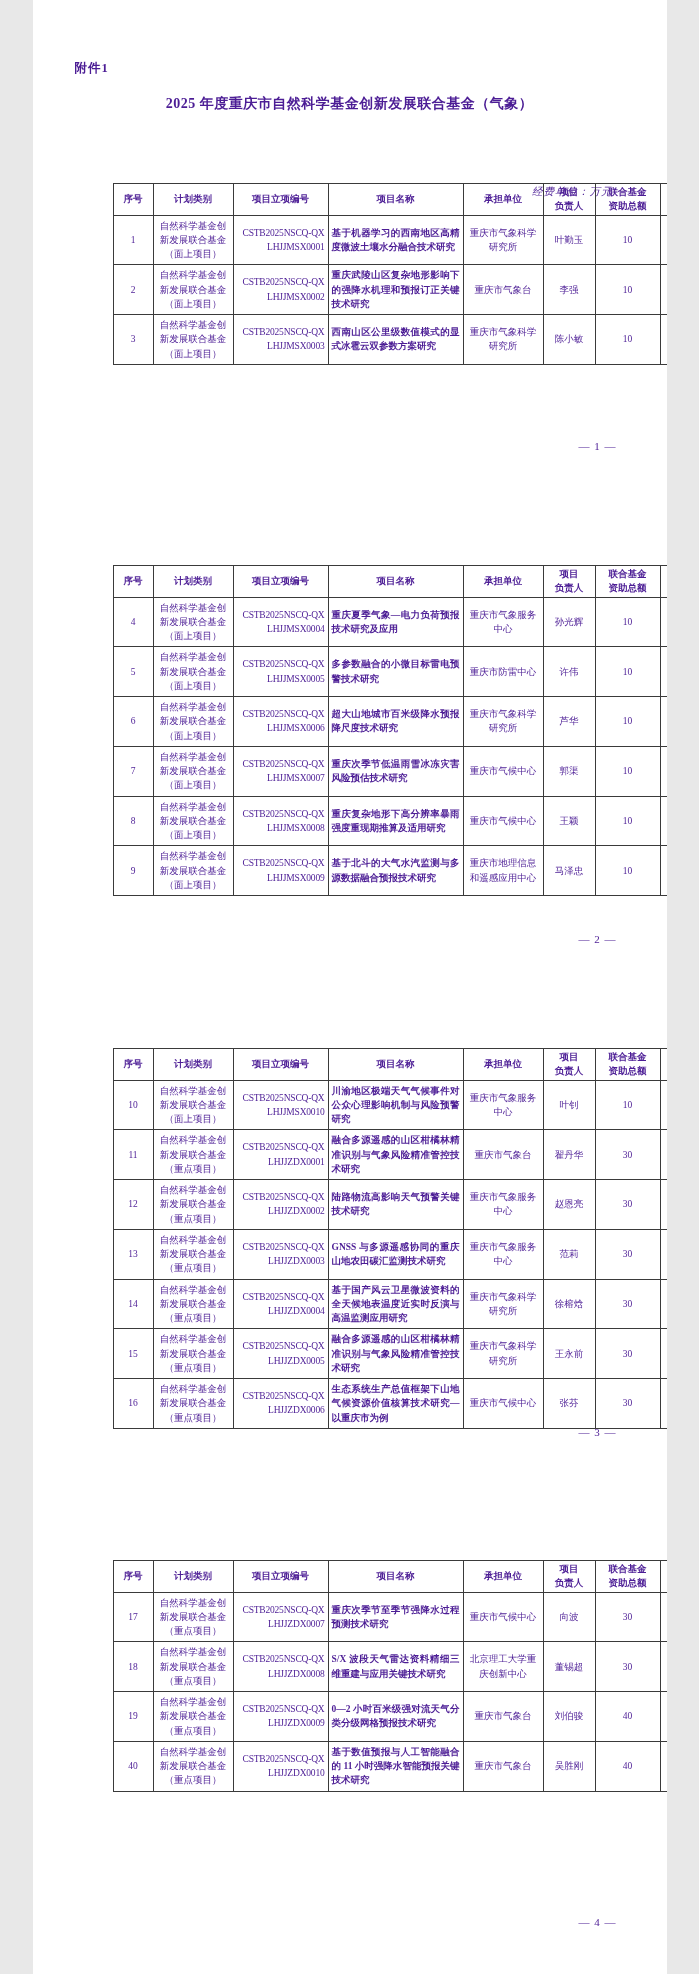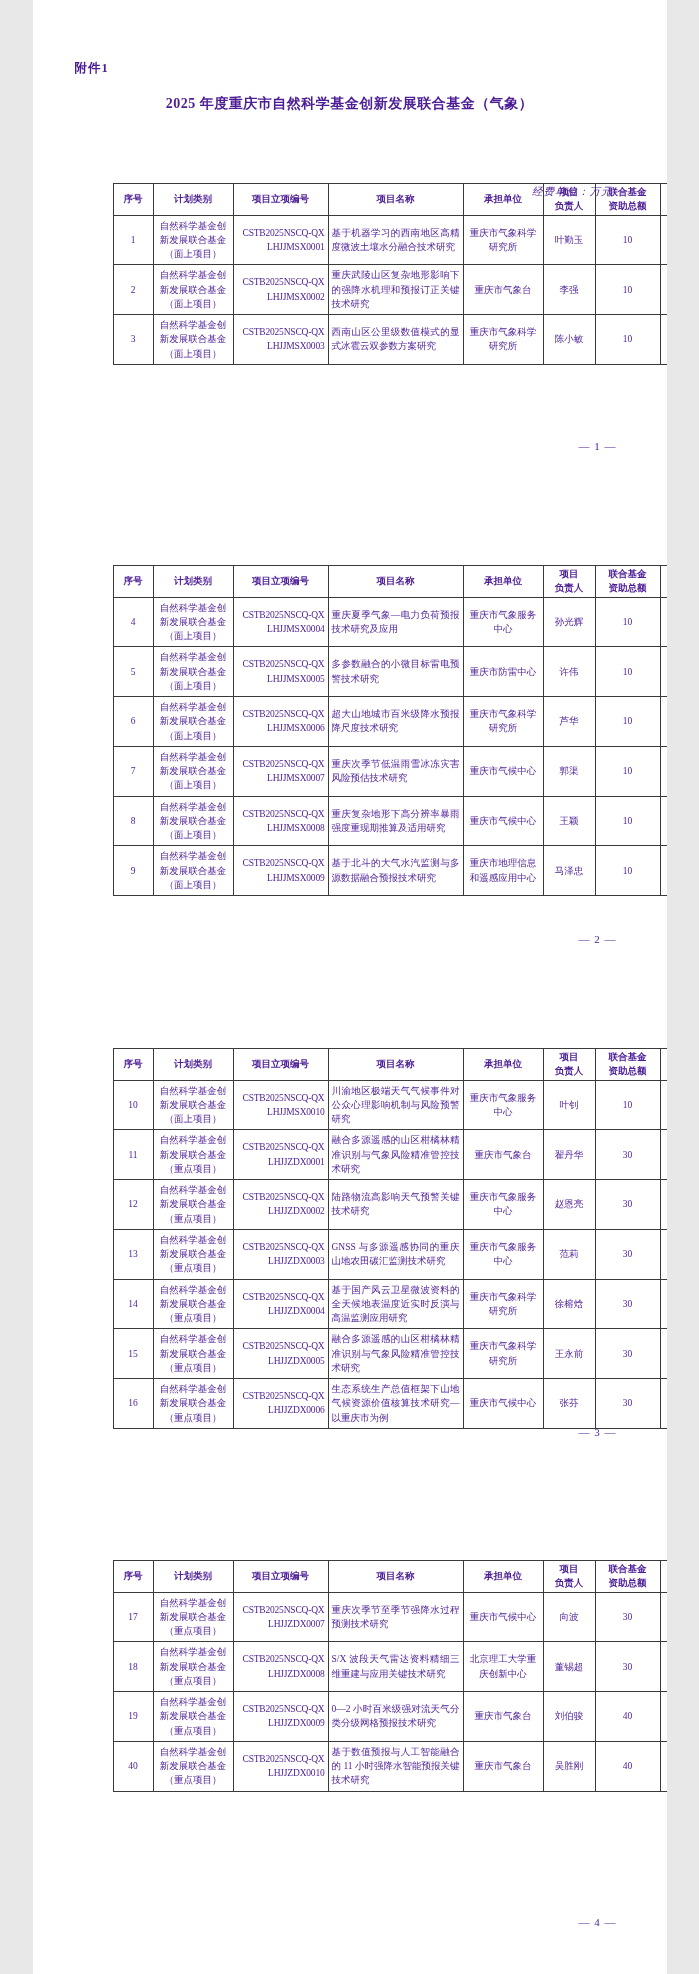--- a/index.html
+++ b/index.html
@@ -62,21 +62,21 @@
     text-align: center;
     white-space: pre-line;
     height: 28px;
     padding: 1px 2px;
   }
   td.c-seq, td.c-leader, td.c-amount, td.c-remark, td.c-org, td.c-code, td.c-category {
     text-align: center;
   }
   td.c-category { white-space: pre-line; padding: 3px 1px; }
   td.c-code { white-space: pre-line; letter-spacing: -0.2px; text-align: right; }
-  td.c-name { text-align: justify; padding: 3px 5px; }
+  td.c-name { text-align: justify; padding: 3px 5px; font-weight: bold; }
   .marker {
     position: absolute;
     right: 50px;
     font-size: 11px;
     letter-spacing: 1px;
   }
   .m1 { top: 440px; }
   .m2 { top: 933px; }
   .m3 { top: 1426px; }
   .m4 { top: 1916px; }

